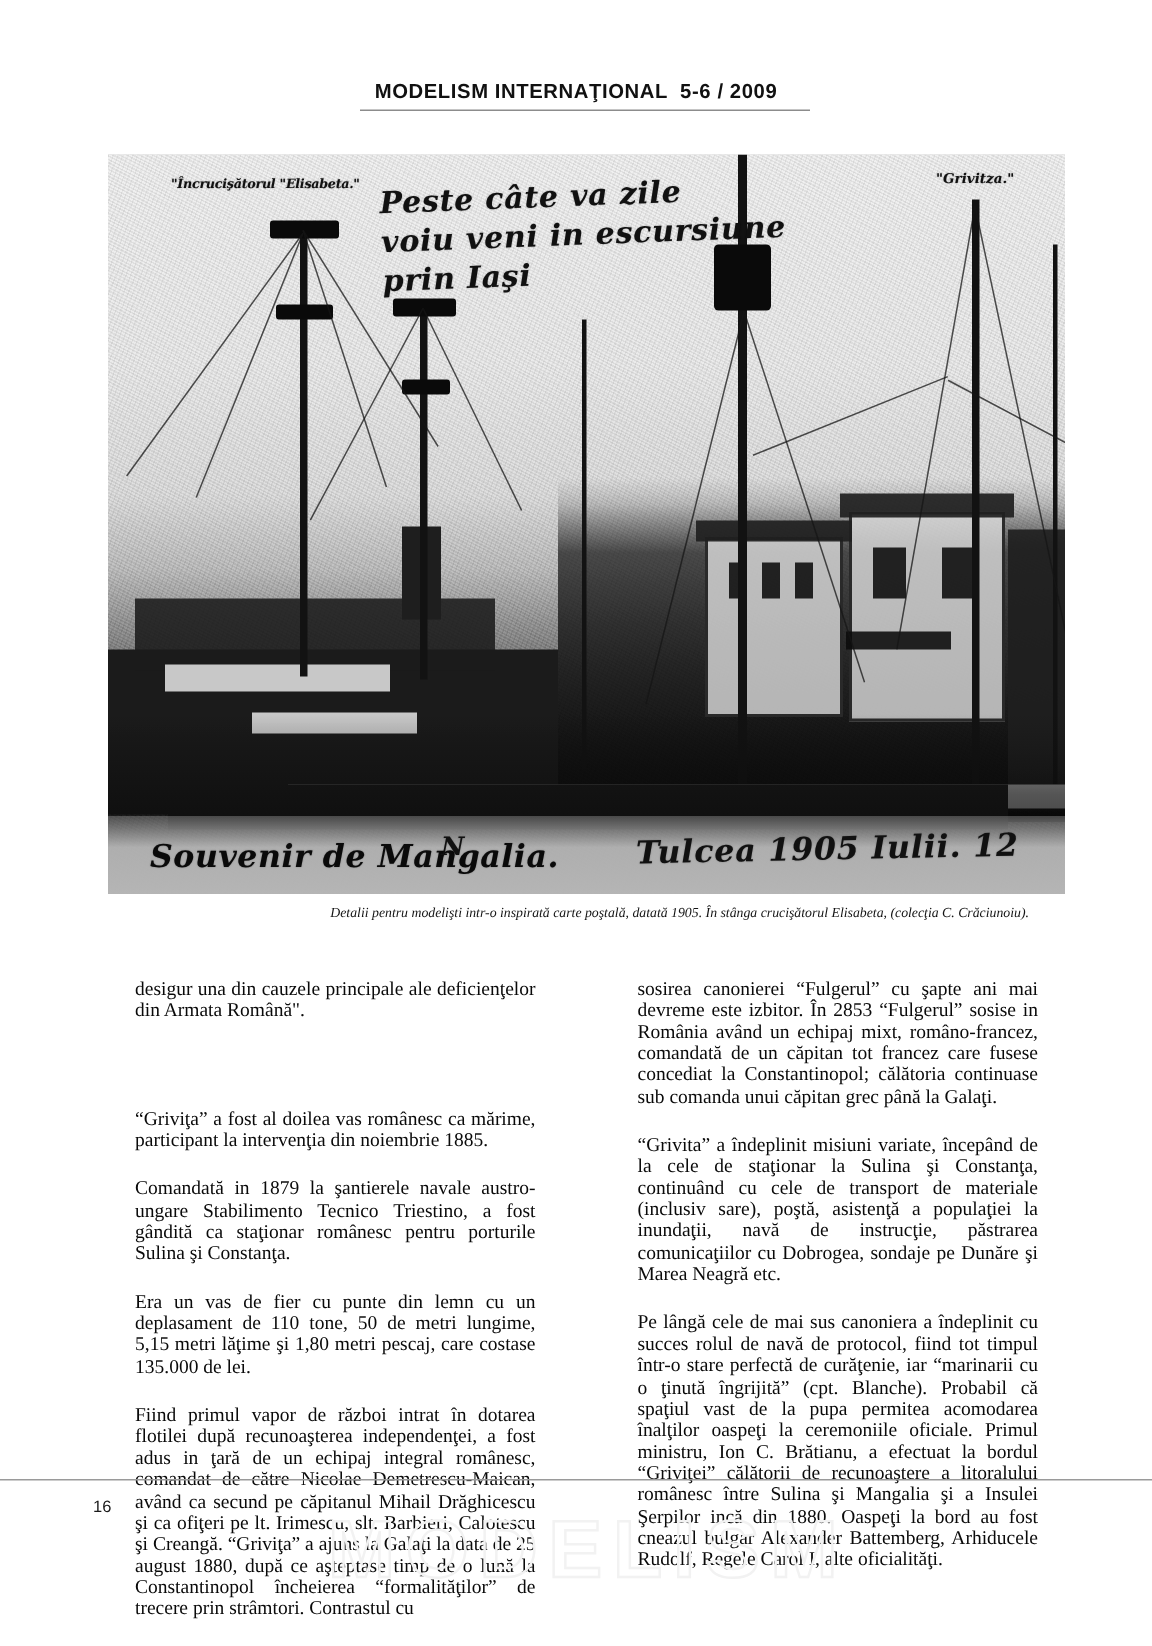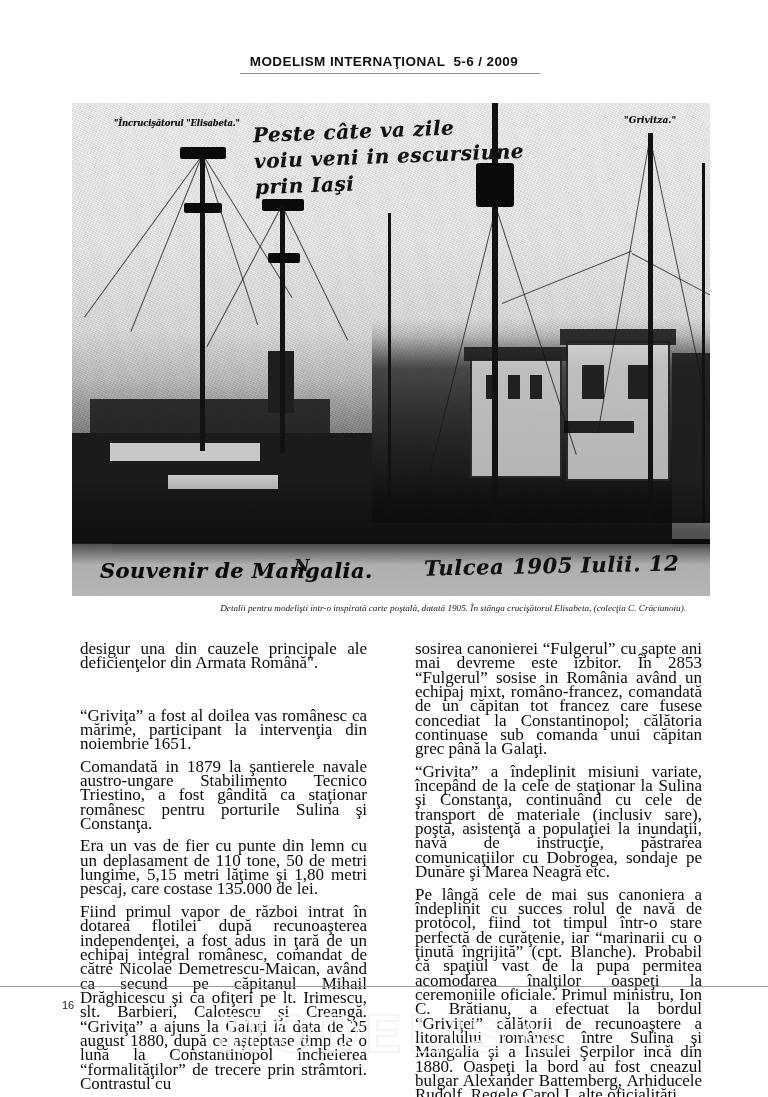--- a/index.html
+++ b/index.html
@@ -216,22 +216,22 @@
     left: 72px;
     top: 634px;
     width: 638px;
     display: flex;
     gap: 32px;
   }
   .col {
     width: 303px;
   }
   .col p {
-    margin: 8px;
-    font-size: 17px;
+    margin: 18px;
+    font-size: 13px;
     line-height: 14.35px;
     text-align: justify;
     text-justify: inter-word;
     color: #0a0a0a;
     hyphens: manual;
   }
   .spacer-sm { height: 11px; }
   .partea {
     font-style: italic;
     font-size: 11.2px;
@@ -343,21 +343,21 @@
 </div>
 
 <div class="figure-caption">Detalii pentru modelişti intr-o inspirată carte poştală, datată 1905. În stânga crucişătorul Elisabeta,  (colecţia C. Crăciunoiu).</div>
 
 <div class="columns">
 
   <div class="col">
     <p>desigur una din cauzele principale ale deficienţelor din Armata Română".</p>
     <div class="spacer-sm"></div>
     <div class="spacer-sm"></div>
-    <p>“Griviţa” a fost al doilea vas românesc ca mărime, participant la intervenţia din noiembrie 1651.</p>
+    <p>“Griviţa” a fost al doilea vas românesc ca mărime, participant la intervenţia din noiembrie 1885.</p>
     <p>Comandată in 1879 la şantierele navale austro-ungare Stabilimento Tecnico Triestino, a fost gândită ca staţionar românesc pentru porturile Sulina şi Constanţa.</p>
     <p>Era un vas de fier cu punte din lemn  cu un deplasament de 110 tone, 50 de metri lungime, 5,15 metri lăţime şi 1,80 metri pescaj, care costase 135.000 de lei.</p>
     <p>Fiind primul vapor de război intrat în dotarea flotilei după recunoaşterea independenţei, a fost adus in ţară de un echipaj integral românesc, comandat de către Nicolae Demetrescu-Maican, având ca secund pe căpitanul Mihail Drăghicescu şi ca ofiţeri pe lt. Irimescu, slt. Barbieri, Calotescu şi Creangă. “Griviţa” a ajuns la Galaţi la data de 25 august 1880, după ce aşteptase timp de o lună la Constantinopol încheierea “formalităţilor” de trecere prin strâmtori. Contrastul cu</p>
   </div>
 
   <div class="col">
     <p>sosirea canonierei “Fulgerul” cu şapte ani mai devreme este izbitor. În 2853 “Fulgerul” sosise in România având un echipaj mixt, româno-francez, comandată de un căpitan tot francez care fusese concediat la Constantinopol; călătoria continuase sub comanda unui căpitan grec până la Galaţi.</p>
     <p>“Grivita” a îndeplinit misiuni variate, începând de la cele de staţionar la Sulina şi Constanţa, continuând cu cele de transport de materiale (inclusiv sare), poştă, asistenţă a populaţiei la inundaţii, navă de instrucţie, păstrarea comunicaţiilor cu Dobrogea, sondaje pe Dunăre şi Marea Neagră etc.</p>
     <p>Pe lângă cele de mai sus canoniera a îndeplinit cu succes rolul de navă de protocol, fiind tot timpul într-o stare perfectă de curăţenie, iar “marinarii cu o ţinută îngrijită” (cpt. Blanche). Probabil că spaţiul vast de la pupa permitea acomodarea înalţilor oaspeţi la ceremoniile oficiale. Primul ministru, Ion C. Brătianu, a efectuat la bordul “Griviţei” călătorii de recunoaştere a litoralului românesc între Sulina şi Mangalia şi a Insulei Şerpilor incă din 1880. Oaspeţi la bord au fost cneazul bulgar Alexander Battemberg, Arhiducele Rudolf, Regele Carol I, alte oficialităţi.</p>
   </div>

